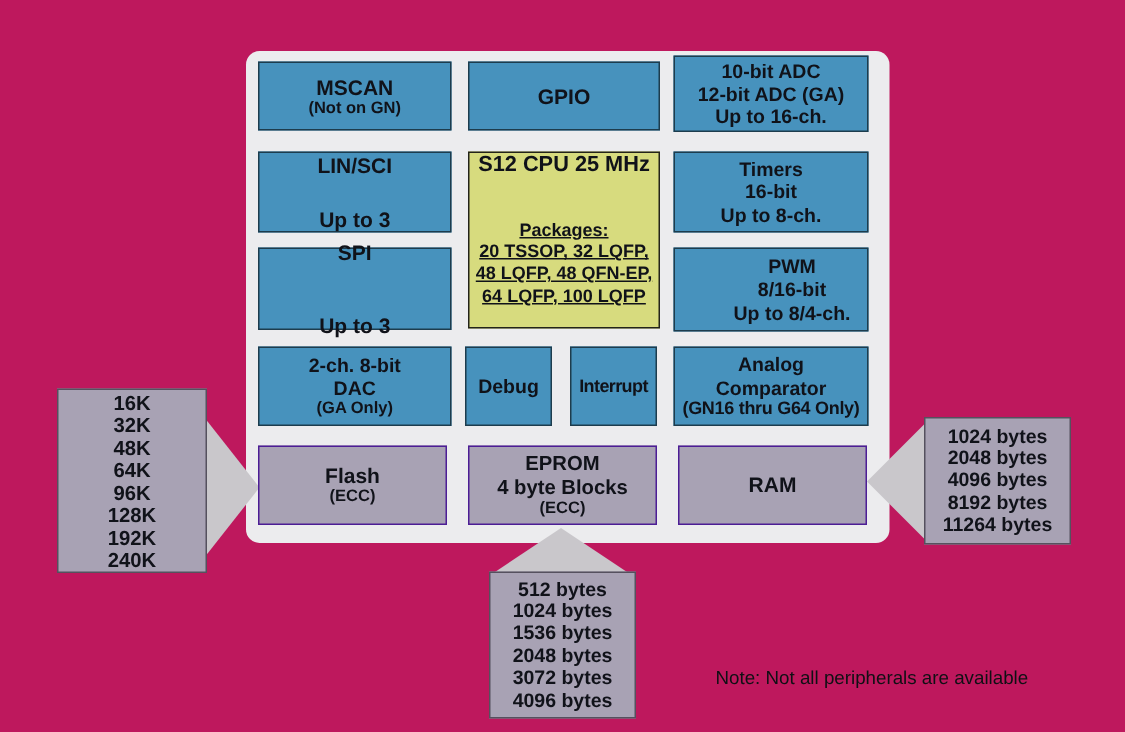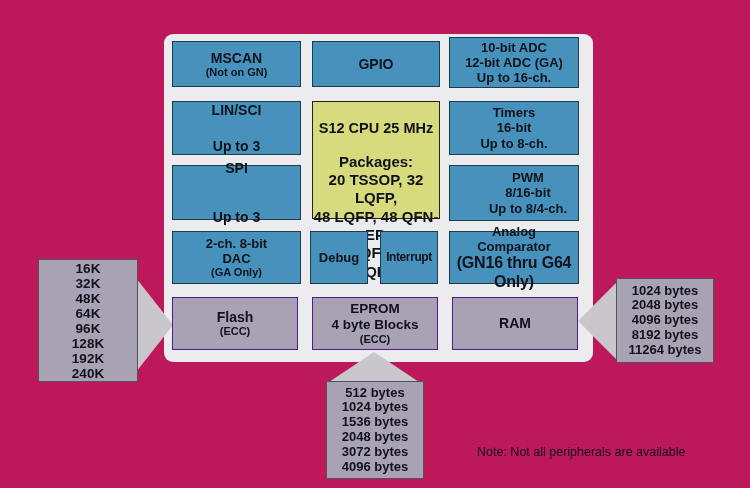--- a/index.html
+++ b/index.html
@@ -59,38 +59,38 @@
     z-index: 3;
   }
   .blue   { background: var(--block-blue, #4792bd);   border: 1px solid #1d3c4d; font-size: 13px; }
   .yellow { background: var(--block-yellow, #d7db7e); border: 1.5px solid #23231a; }
   .purple { background: var(--block-purple, #a8a2b4); border: 1px solid #4c1d95; font-size: 14px; }
 
   .b-mscan     { left: 172px; top: 41px;  width: 129px; height: 46px; }
   .b-gpio      { left: 312px; top: 41px;  width: 128px; height: 46px; font-size: 14px; }
   .b-adc       { left: 449px; top: 37px;  width: 130px; height: 51px; }
   .b-linsci    { left: 172px; top: 101px; width: 129px; height: 54px; font-size: 14px; justify-content: space-between; }
-  .b-cpu       { left: 312px; top: 101px; width: 128px; height: 118px; justify-content: flex-start; padding-top: 18px; }
+  .b-cpu       { left: 312px; top: 101px; width: 128px; height: 118px; justify-content: flex-start; }
   .b-timers    { left: 449px; top: 101px; width: 130px; height: 54px; }
   .b-spi       { left: 172px; top: 165px; width: 129px; height: 55px; font-size: 14px; gap: 32px; }
   .b-pwm       { left: 449px; top: 165px; width: 130px; height: 56px; padding-left: 28px; }
   .b-dac       { left: 172px; top: 231px; width: 129px; height: 53px; }
   .b-debug     { left: 310px; top: 231px; width: 58px;  height: 53px; }
   .b-interrupt { left: 380px; top: 231px; width: 58px;  height: 53px; font-size: 12px; letter-spacing: -0.4px; }
   .b-analog    { left: 449px; top: 231px; width: 130px; height: 53px; }
   .b-flash     { left: 172px; top: 297px; width: 126px; height: 53px; }
   .b-eprom     { left: 312px; top: 297px; width: 126px; height: 53px; font-size: 13.5px; }
   .b-ram       { left: 452px; top: 297px; width: 126px; height: 53px; }
 
   .t14 { font-size: 14px; }
   .sm  { font-size: 11px; }
-  .xs  { font-size: 16px; letter-spacing: -0.2px; }
+  .xs  { font-size: 12px; letter-spacing: -0.2px; }
 
   .cpu-title { font-size: 14.5px; }
-  .cpu-pkg   { margin-top: 16px; font-size: 15px; line-height: 1.22; }
+  .cpu-pkg   { margin-top: 27px; font-size: 12px; line-height: 1.22; text-decoration: underline; }
 
   
   .callout {
     position: absolute;
     background: var(--block-purple, #a8a2b4);
     border: 1px solid #55515e;
     display: flex;
     flex-direction: column;
     align-items: center;
     justify-content: center;

